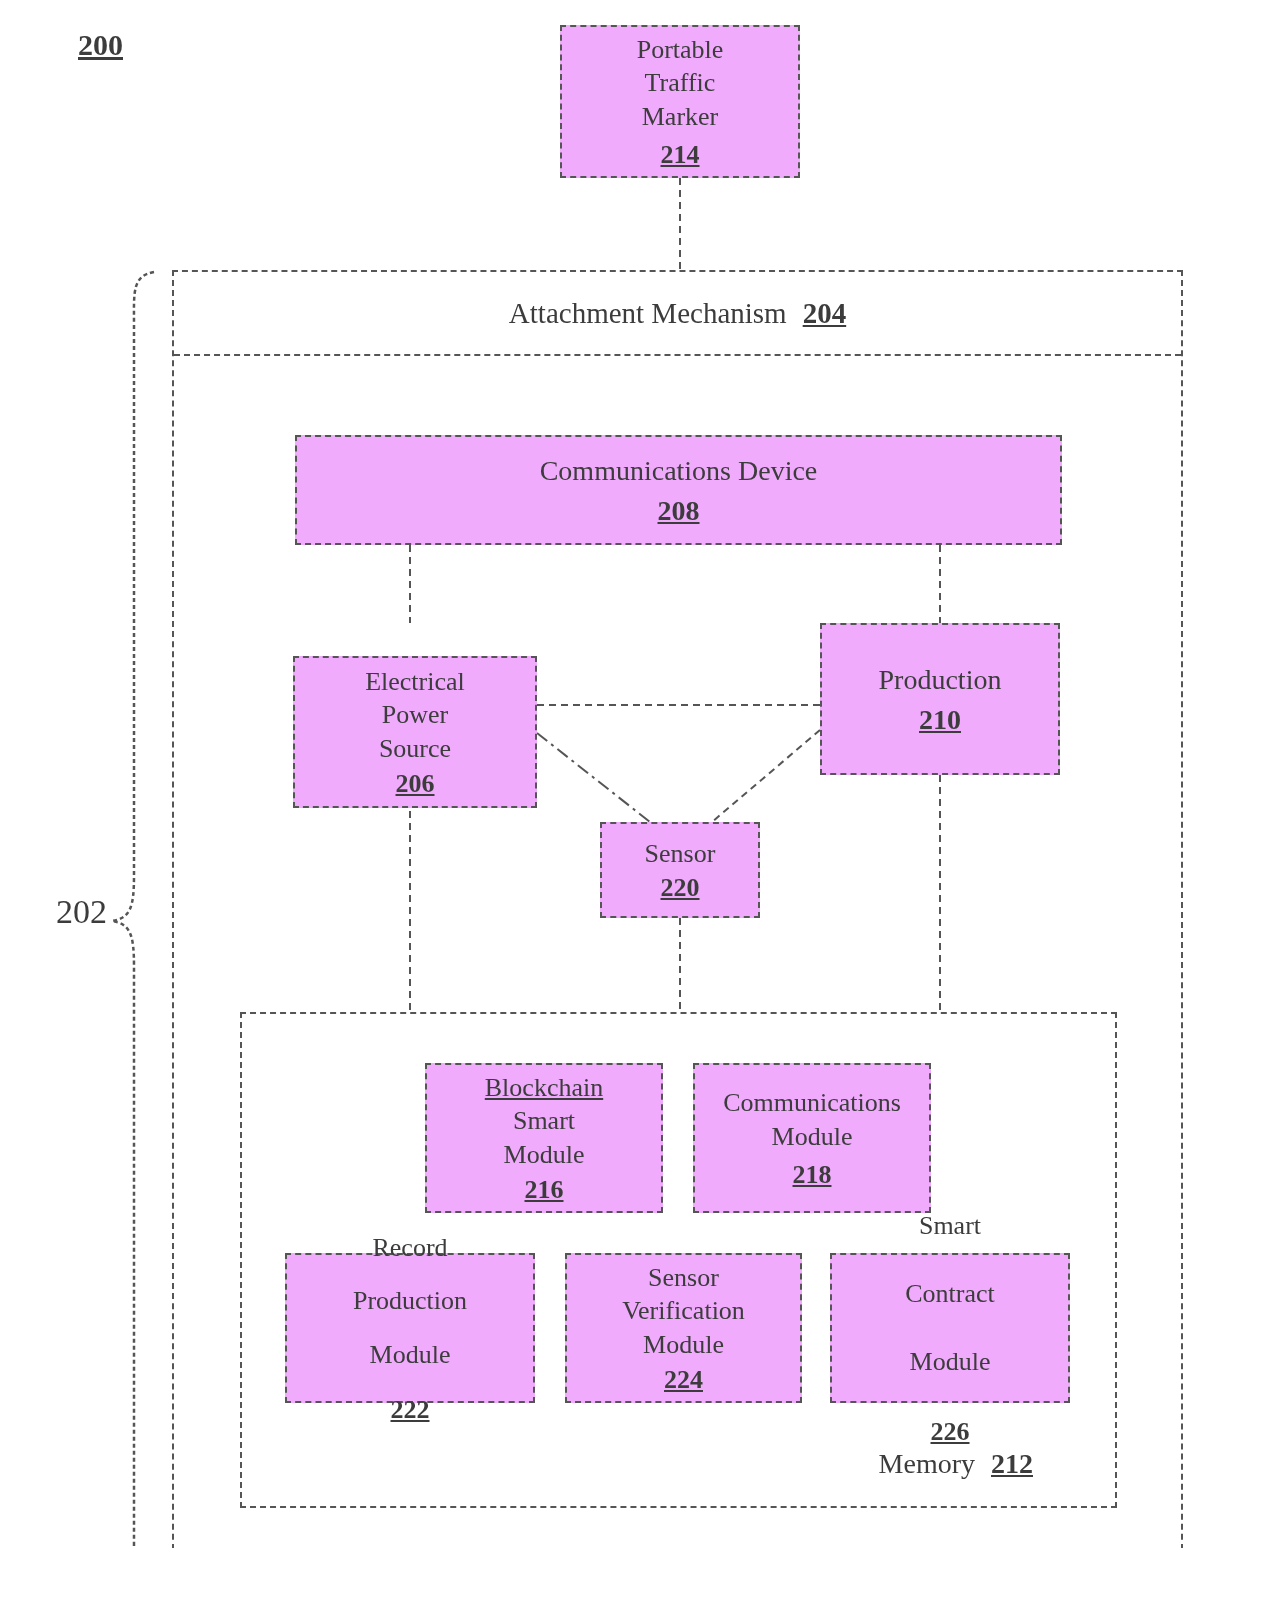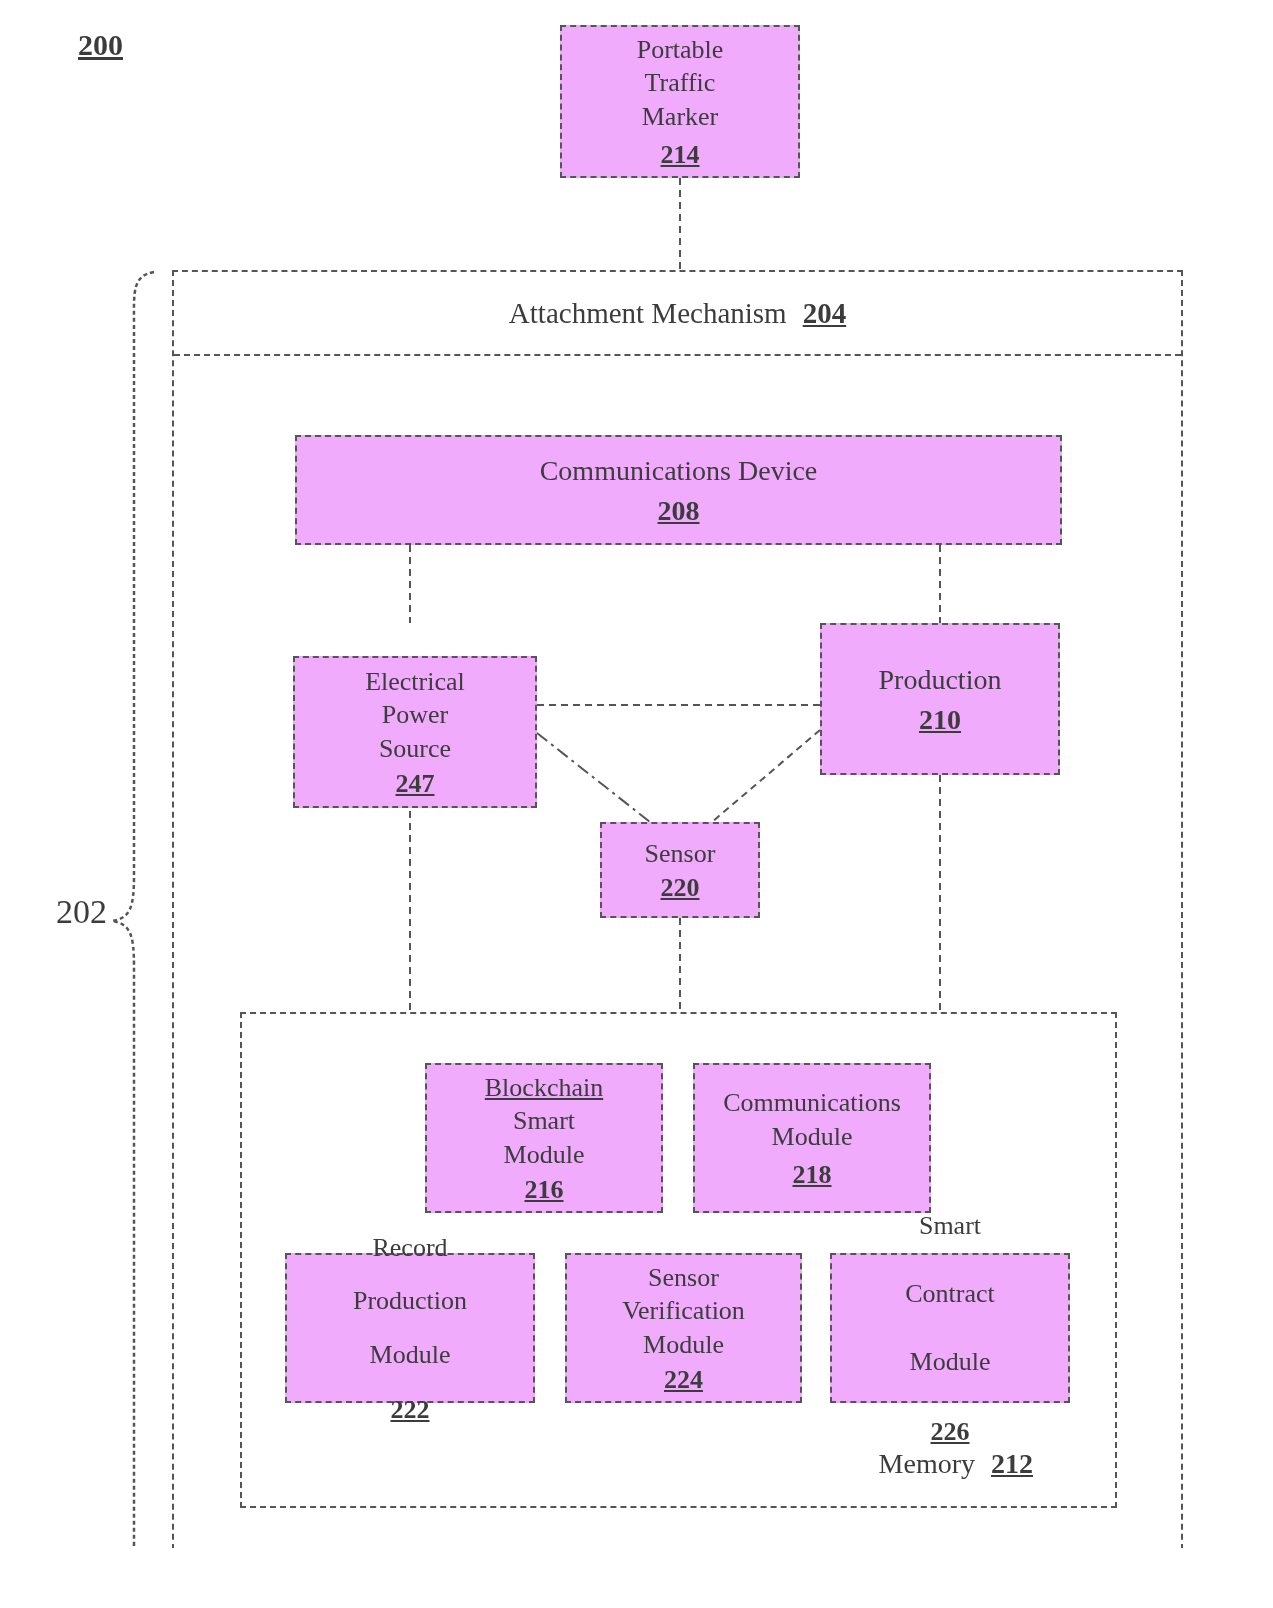--- a/index.html
+++ b/index.html
@@ -103,21 +103,21 @@
 
   <div class="box" style="left:295px; top:435px; width:767px; height:110px;">
     <span class="line" style="font-size:28px;">Communications Device</span>
     <span class="ref" style="font-size:28px;">208</span>
   </div>
 
   <div class="box" style="left:293px; top:656px; width:244px; height:152px;">
     <span class="line">Electrical</span>
     <span class="line">Power</span>
     <span class="line">Source</span>
-    <span class="ref" style="margin-top:4px;">247</span>
+    <span class="ref" style="margin-top:4px;">206</span>
   </div>
 
   <div class="box" style="left:820px; top:623px; width:240px; height:152px;">
     <span class="line" style="font-size:28px;">Production</span>
     <span class="ref" style="font-size:28px;">210</span>
   </div>
 
   <div class="box" style="left:600px; top:822px; width:160px; height:96px;">
     <span class="line">Sensor</span>
     <span class="ref" style="margin-top:3px;">220</span>

